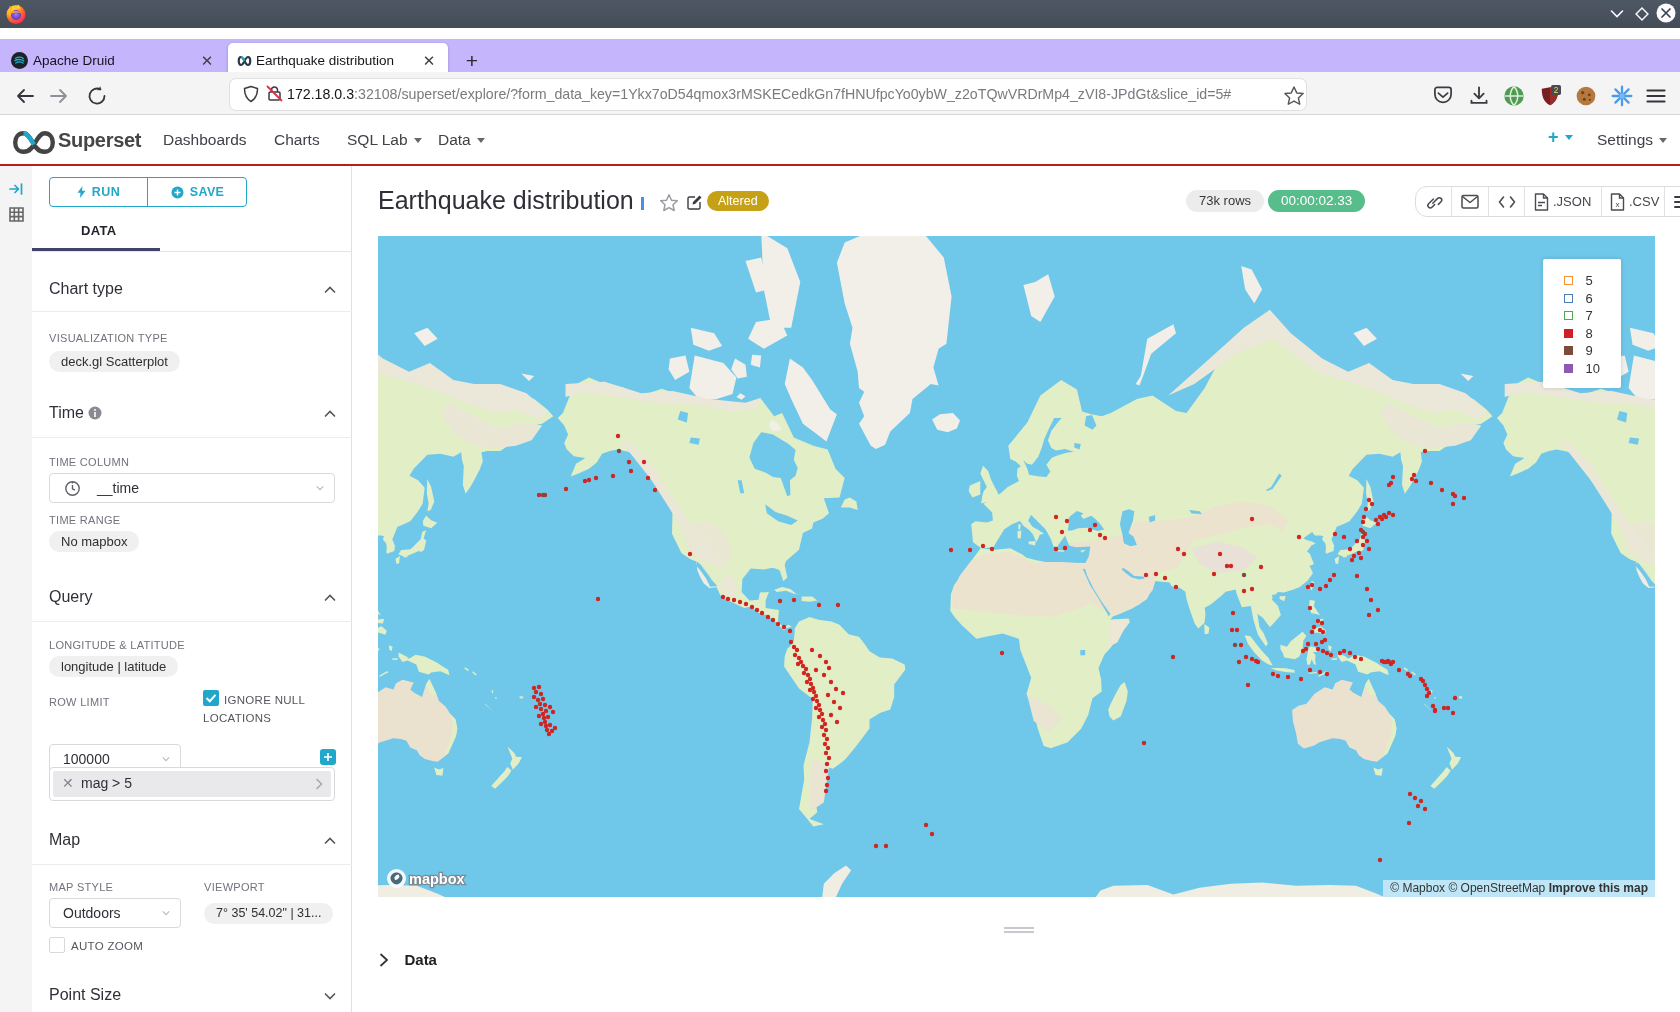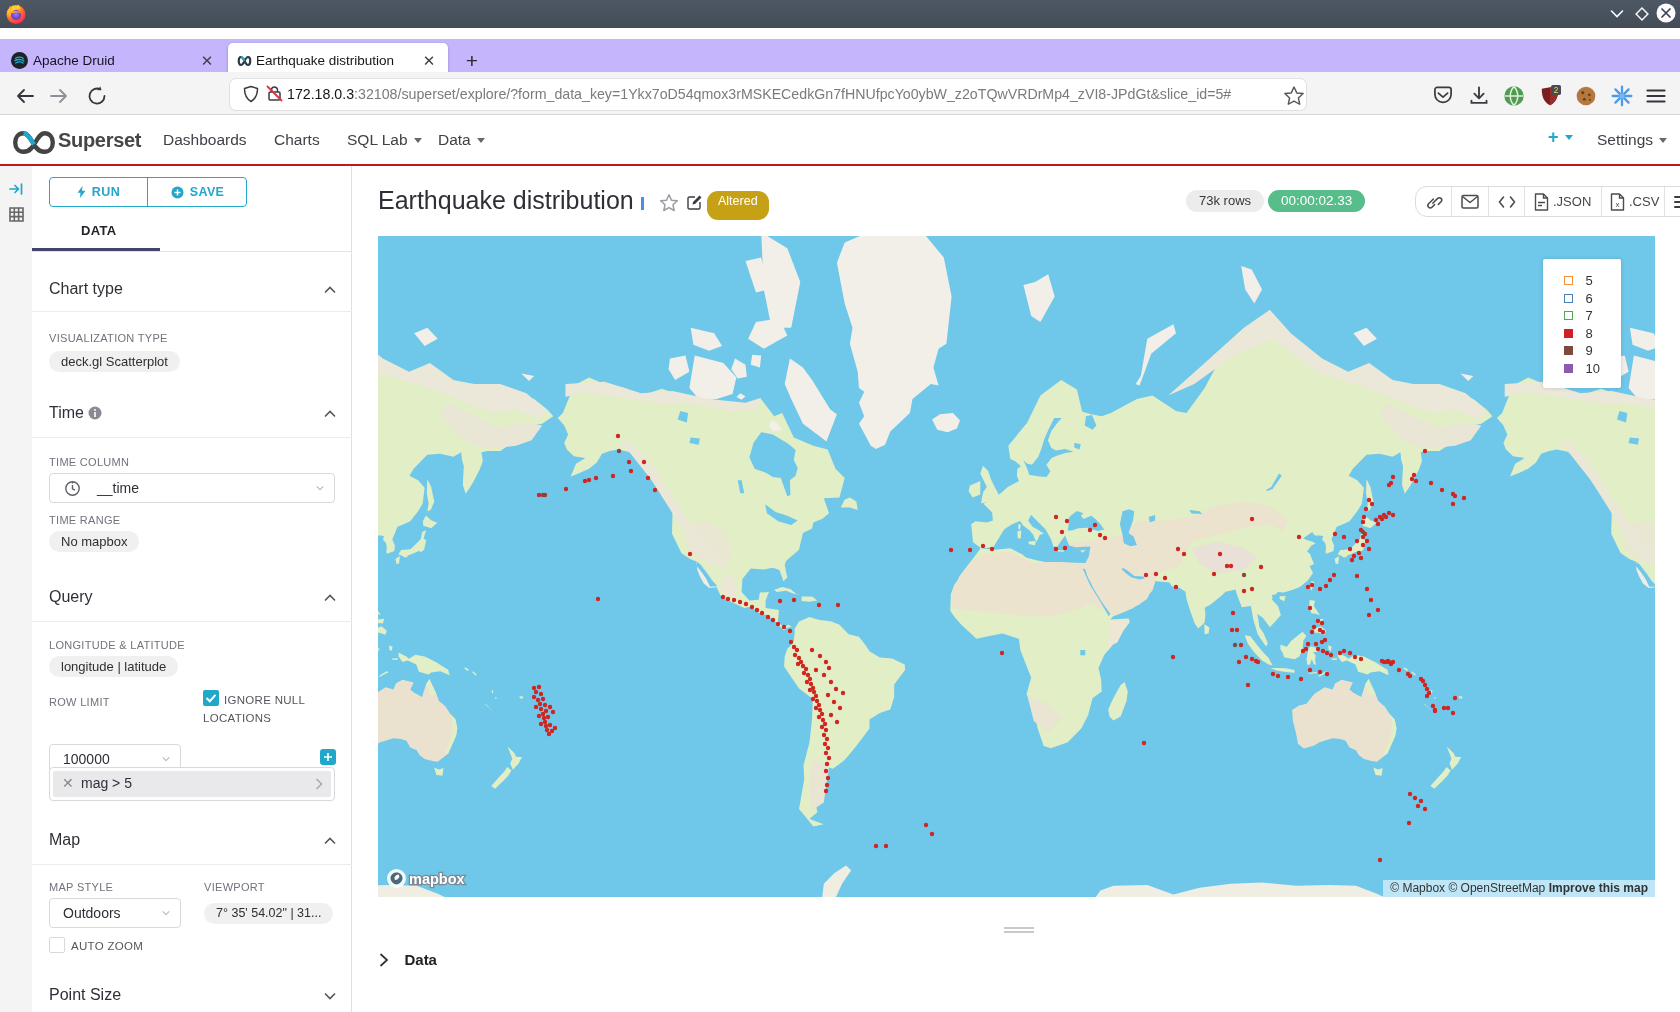--- a/index.html
+++ b/index.html
@@ -55,21 +55,21 @@
 .flabel { position:absolute; left:17px; font-size:11px; color:#72727c; letter-spacing:.3px; }
 .chip { position:absolute; background:#f0f0f0; border-radius:11px; font-size:13px;
   color:#2f2f2f; line-height:21px; padding:0 12px; height:21px; }
 .selbox { position:absolute; left:17px; height:30px; background:#fff; border:1px solid #d9d9d9;
   border-radius:4px; font-size:14px; color:#2f2f38; }
 .selcaret { position:absolute; right:10px; top:11px; width:8px; height:8px; }
 .checkbox { position:absolute; width:16px; height:16px; border-radius:2px; }
 
 .main { position:absolute; left:353px; top:166px; width:1327px; height:846px; background:#fff; }
 .title { position:absolute; left:25px; top:20px; font-size:25px; font-weight:500; color:#2f2f38; }
-.altered { position:absolute; left:354px; top:25px; height:29px; line-height:21px;
+.altered { position:absolute; left:354px; top:25px; height:20px; line-height:21px;
   border-radius:11px; background:#c7a115; color:#fff; font-size:12.5px; padding:0 11px; }
 .pill { position:absolute; height:22px; line-height:22px; border-radius:11px; font-size:13px; }
 .btngroup { position:absolute; left:1062px; top:20px; width:287px; height:31px;
   border:1px solid #dcdcde; border-radius:12px; }
 .btngroup .seg { position:absolute; top:0; height:29px; border-right:1px solid #e2e2e4; }
 .mapwrap { position:absolute; left:25px; top:70px; width:1277px; height:661px; }
 .legend { position:absolute; left:1164.5px; top:22.5px; width:78px; height:129px; background:#fff;
   border-radius:2px; box-shadow:0 0 4px rgba(0,0,0,.15); }
 .leg-sq { position:absolute; left:21px; width:9px; height:9px; }
 .leg-num { position:absolute; left:43px; font-size:13px; color:#333; }

